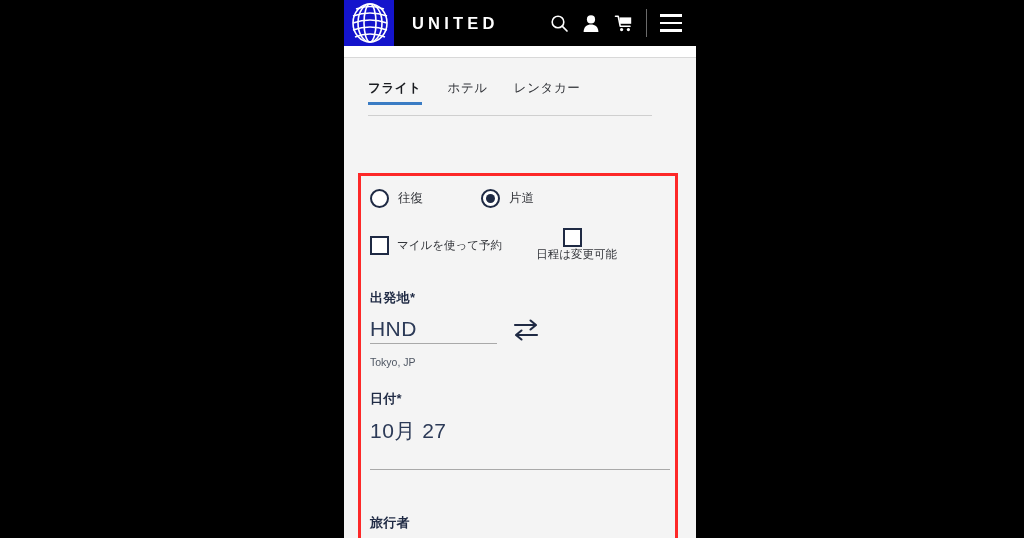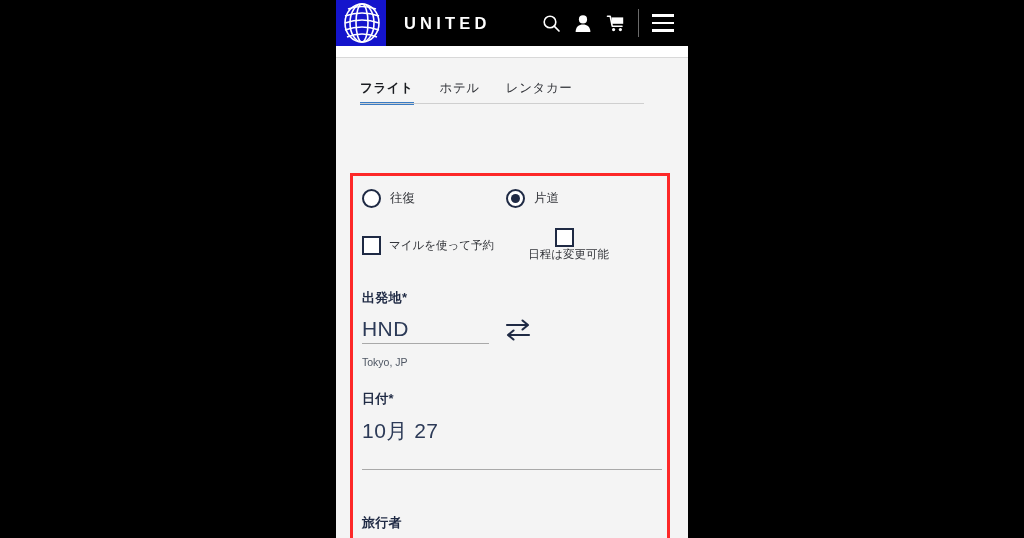--- a/index.html
+++ b/index.html
@@ -13,21 +13,21 @@
   }
   #screen {
     position: relative;
     width: 1024px;
     height: 538px;
     background: #000000;
   }
   
   #viewport {
     position: absolute;
-    left: 336px;
+    left: 344px;
     top: 0;
     width: 352px;
     height: 538px;
     background: #f4f4f4;
     overflow: hidden;
   }
   
   .topbar {
     position: relative;
     height: 46px;
@@ -99,21 +99,21 @@
   .page {
     position: relative;
     background: #f4f4f4;
     height: 481px;
     padding: 0;
   }
   
   .tabs {
     display: flex;
     align-items: flex-end;
-    padding: 22px 0 0 24px;
+    padding: 22px 0 12px 24px;
     margin-right: 20px;
     position: relative;
   }
   .tab {
     font-size: 12.5px;
     color: #33353a;
     padding-bottom: 7px;
     margin-right: 26px;
     letter-spacing: 0.6px;
     cursor: pointer;
@@ -159,21 +159,20 @@
     left: 0;
     top: 115px;
     width: 352px;
     padding: 0 26px;
     box-sizing: border-box;
   }
   .row-radio {
     display: flex;
     align-items: center;
     padding-top: 16px;
-    gap: 33px;
   }
   .radio-item {
     display: flex;
     align-items: center;
     cursor: pointer;
   }
   .radio-item.second { margin-left: 58px; }
   .radio {
     width: 19px;
     height: 19px;

